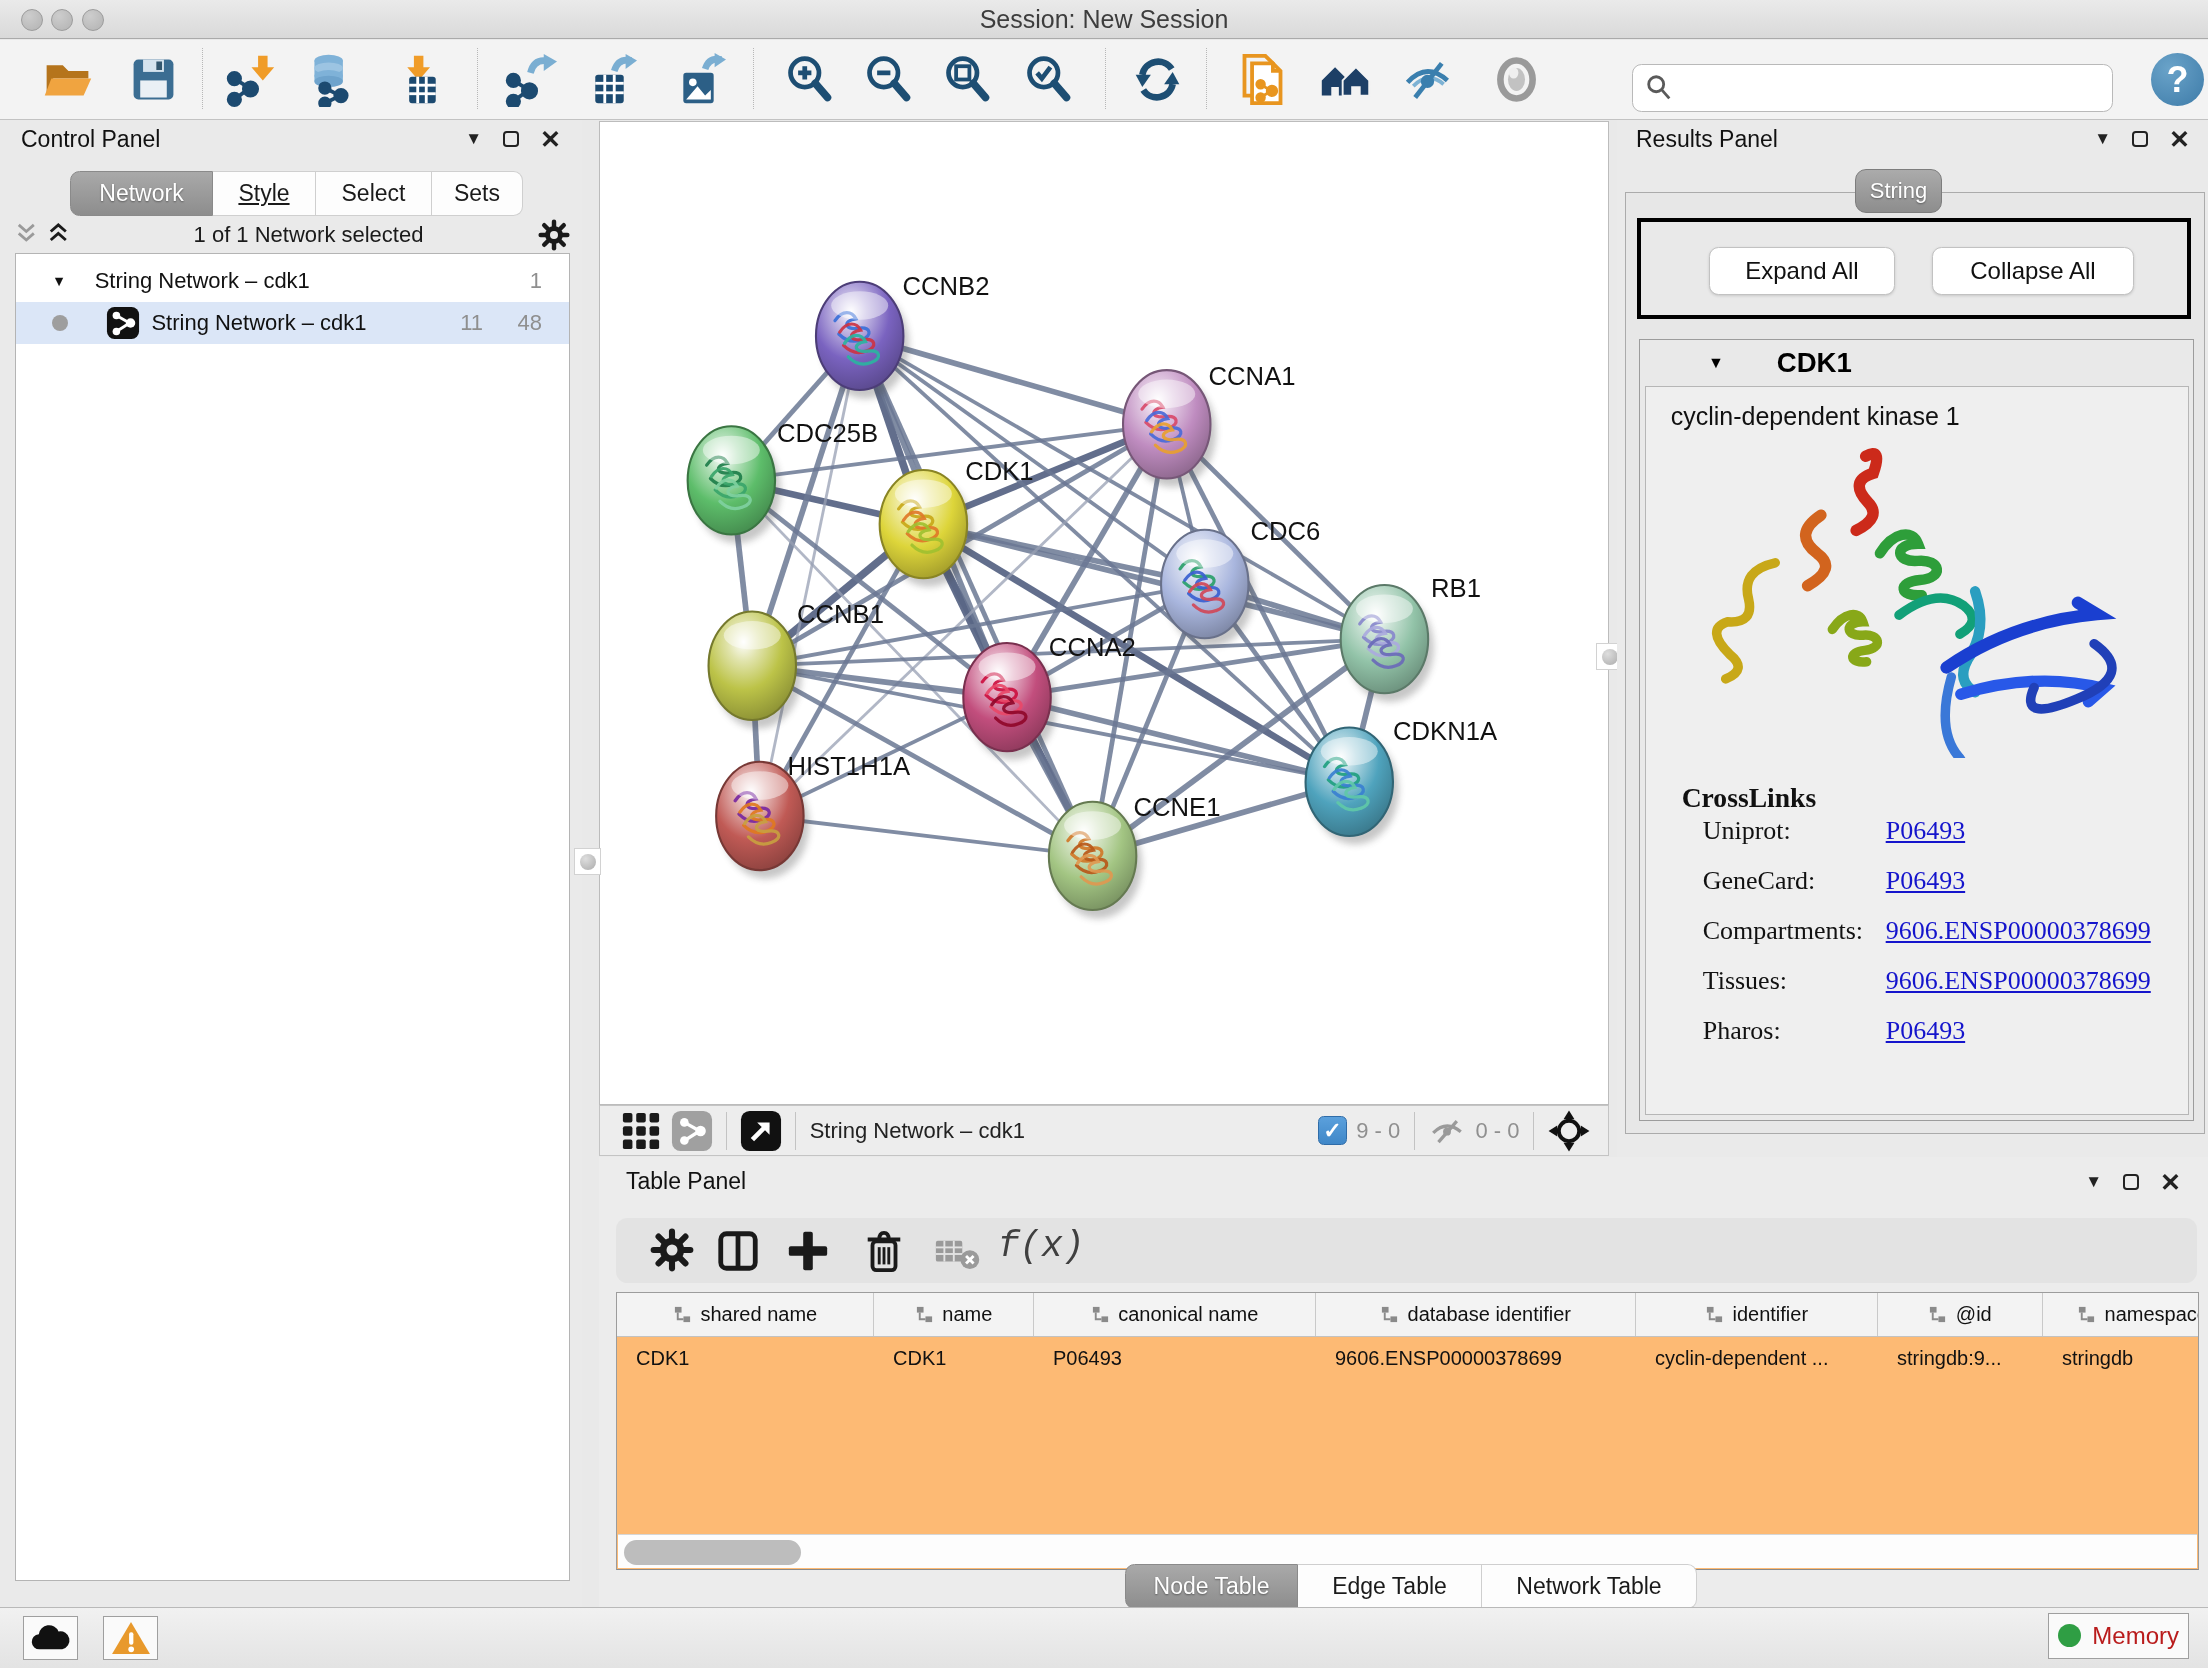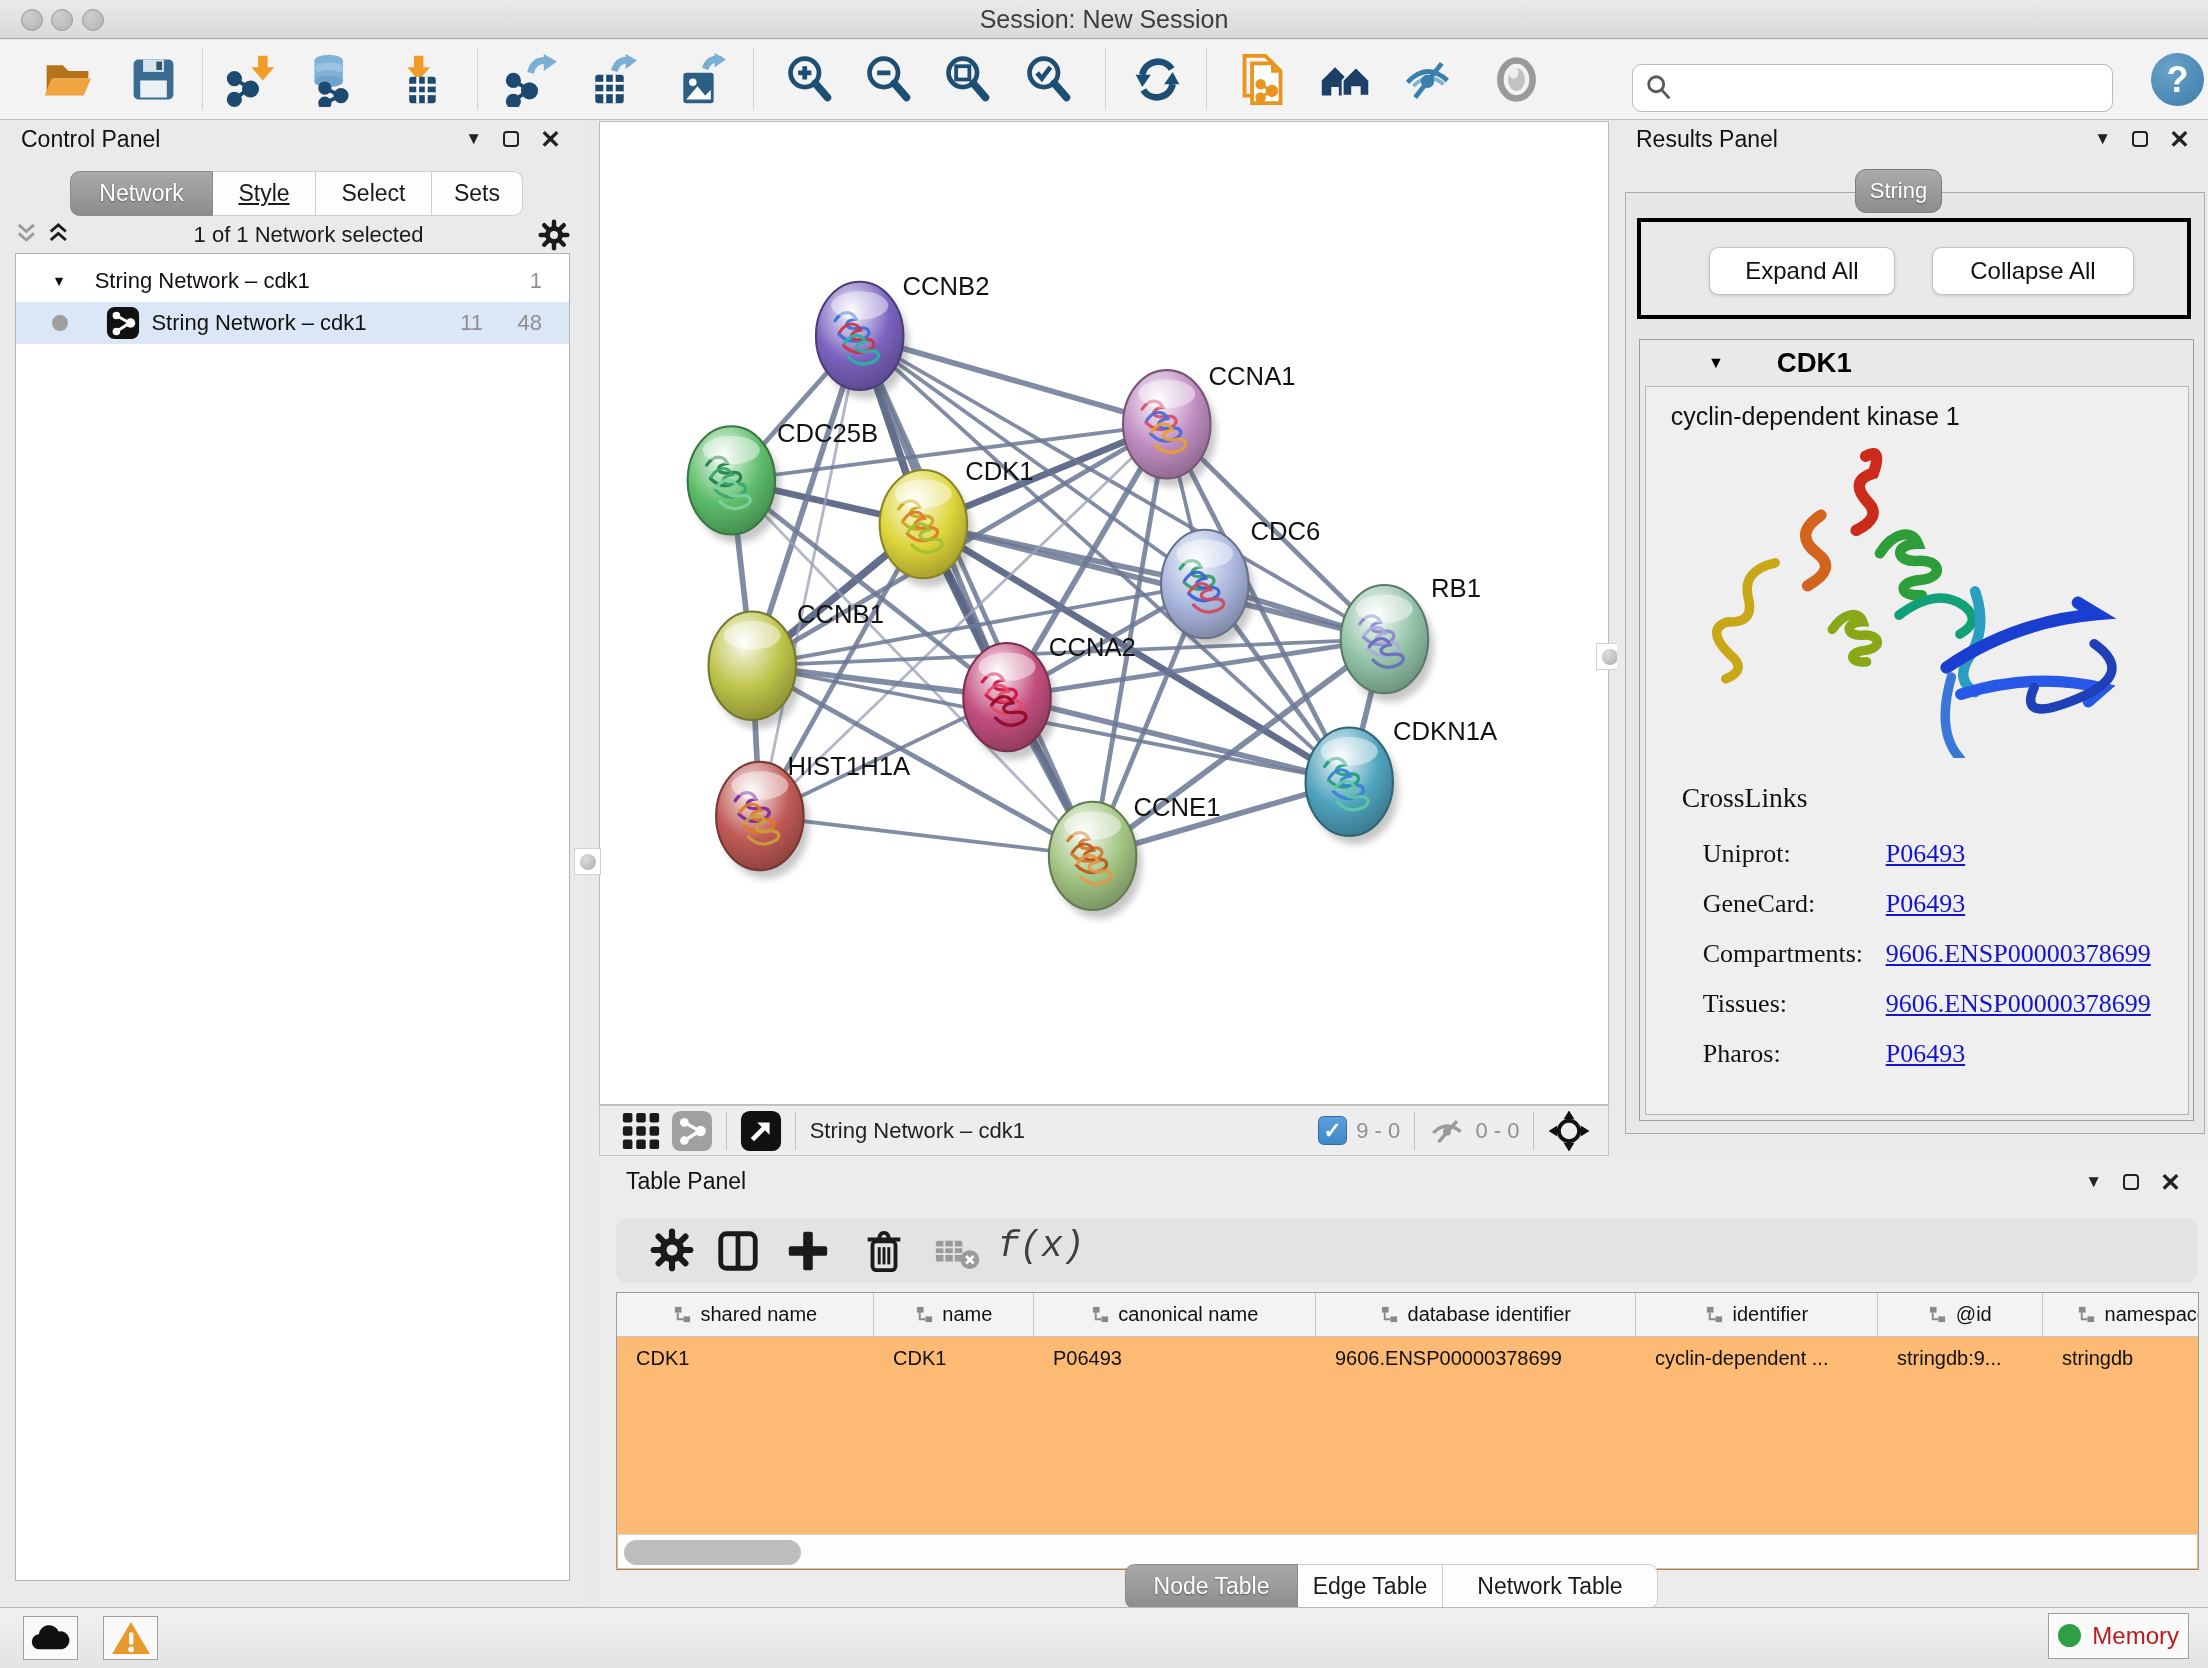--- a/index.html
+++ b/index.html
@@ -668,21 +668,21 @@
             <path d="M230 120 c14 -22 34 -26 40 -10 c-26 0 -24 20 0 18 c24 -2 28 18 2 20 c-24 2 -22 18 2 16" stroke="#2e9e3a" stroke-width="11"></path>
             <path d="M180 200 c12 -18 28 -20 32 -8 c-20 0 -18 16 0 14 c18 -2 22 14 2 16 c-18 2 -16 14 2 12" stroke="#88a818" stroke-width="10"></path>
             <path d="M250 185 q40 -30 68 -10 q20 16 -4 30" stroke="#12a078" stroke-width="10"></path>
             <path d="M330 160 q14 40 -8 72 q-12 22 8 34" stroke="#2a9ec0" stroke-width="11"></path>
             <path d="M300 240 q70 -48 158 -56 l-20 -12" stroke="#1a3fd0" stroke-width="13"></path>
             <path d="M315 268 q80 -24 150 -6 l-16 14" stroke="#2858e8" stroke-width="12"></path>
             <path d="M455 215 q45 32 -18 58 q-62 26 -45 -12" stroke="#2040b8" stroke-width="10"></path>
             <path d="M305 250 q-16 56 8 84 q14 18 -8 26" stroke="#3a78d8" stroke-width="10"></path>
           </g>
         </svg>
-        <div class="serif" style="margin:21px 0 25px 36px; font-size:27.6px; font-weight:normal; color:#111;">CrossLinks</div>
+        <div class="serif" style="margin:21px 0 2px 36px; font-size:27.6px; font-weight:bold; color:#111;">CrossLinks</div>
         <div id="crosslinks" class="serif" style="margin-left:57px;">
             <div class="xl-row">
               <span class="xl-label">Uniprot:</span>
               <span class="xl-link">P06493</span>
             </div>
             <div class="xl-row">
               <span class="xl-label">GeneCard:</span>
               <span class="xl-link">P06493</span>
             </div>
             <div class="xl-row">
@@ -834,21 +834,21 @@
           <div class="td" style="width: 165px;">stringdb:9...</div>
           <div class="td" style="width: 200px;">stringdb</div>
         </div>
       </div>
     <div class="hscroll">
         <span class="hthumb"></span>
       </div>
   </div>
   <div class="tabrow" style="left:526px; top:407px;" id="tp-tabs">
       <div class="tab active" style="width: 173px;">Node Table</div>
-      <div class="tab" style="width: 145px;">Edge Table</div>
+      <div class="tab" style="width: 184px;">Edge Table</div>
       <div class="tab" style="width: 215px;">Network Table</div>
     </div>
 </div>
 
 <div class="abs statusbar">
   <span class="sb-btn" style="left:23px;">
     <svg width="42" height="30" viewBox="0 0 44 32">
         <path d="M10 28 a8 8 0 0 1 -1 -16 a11 11 0 0 1 21 -3 a8 8 0 0 1 4 19 Z" fill="#111"></path>
       </svg>
   </span>

